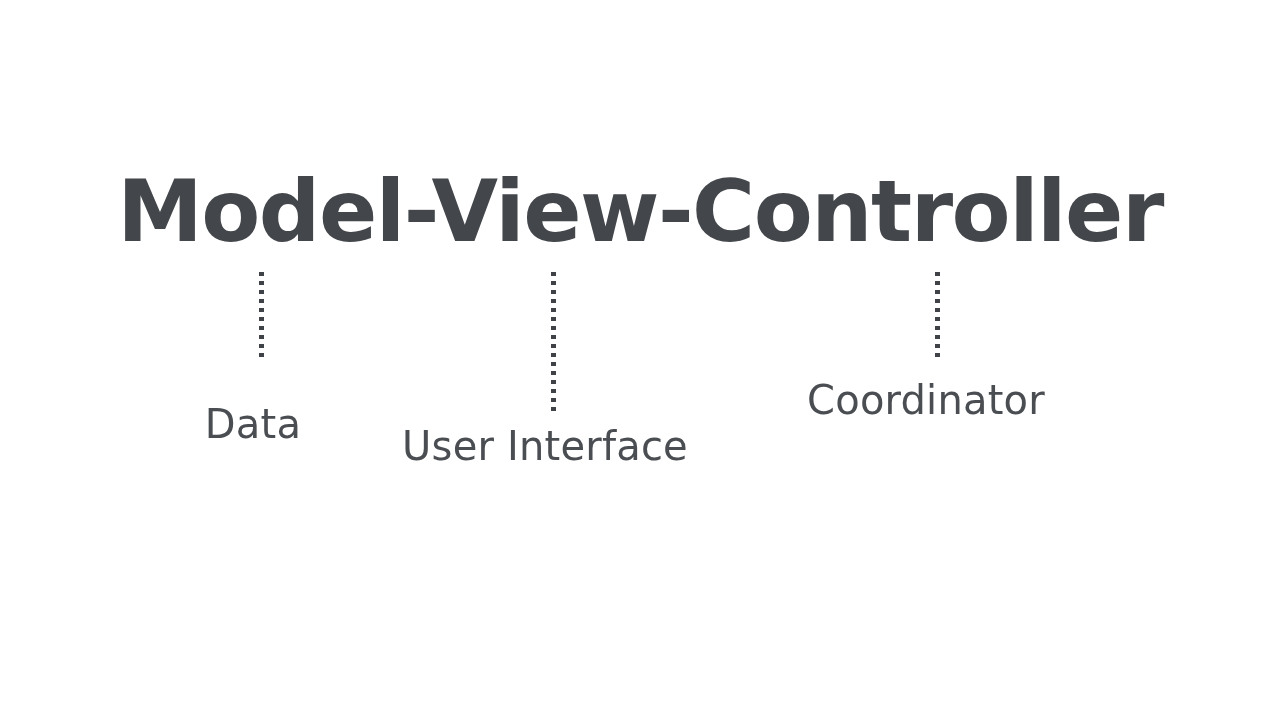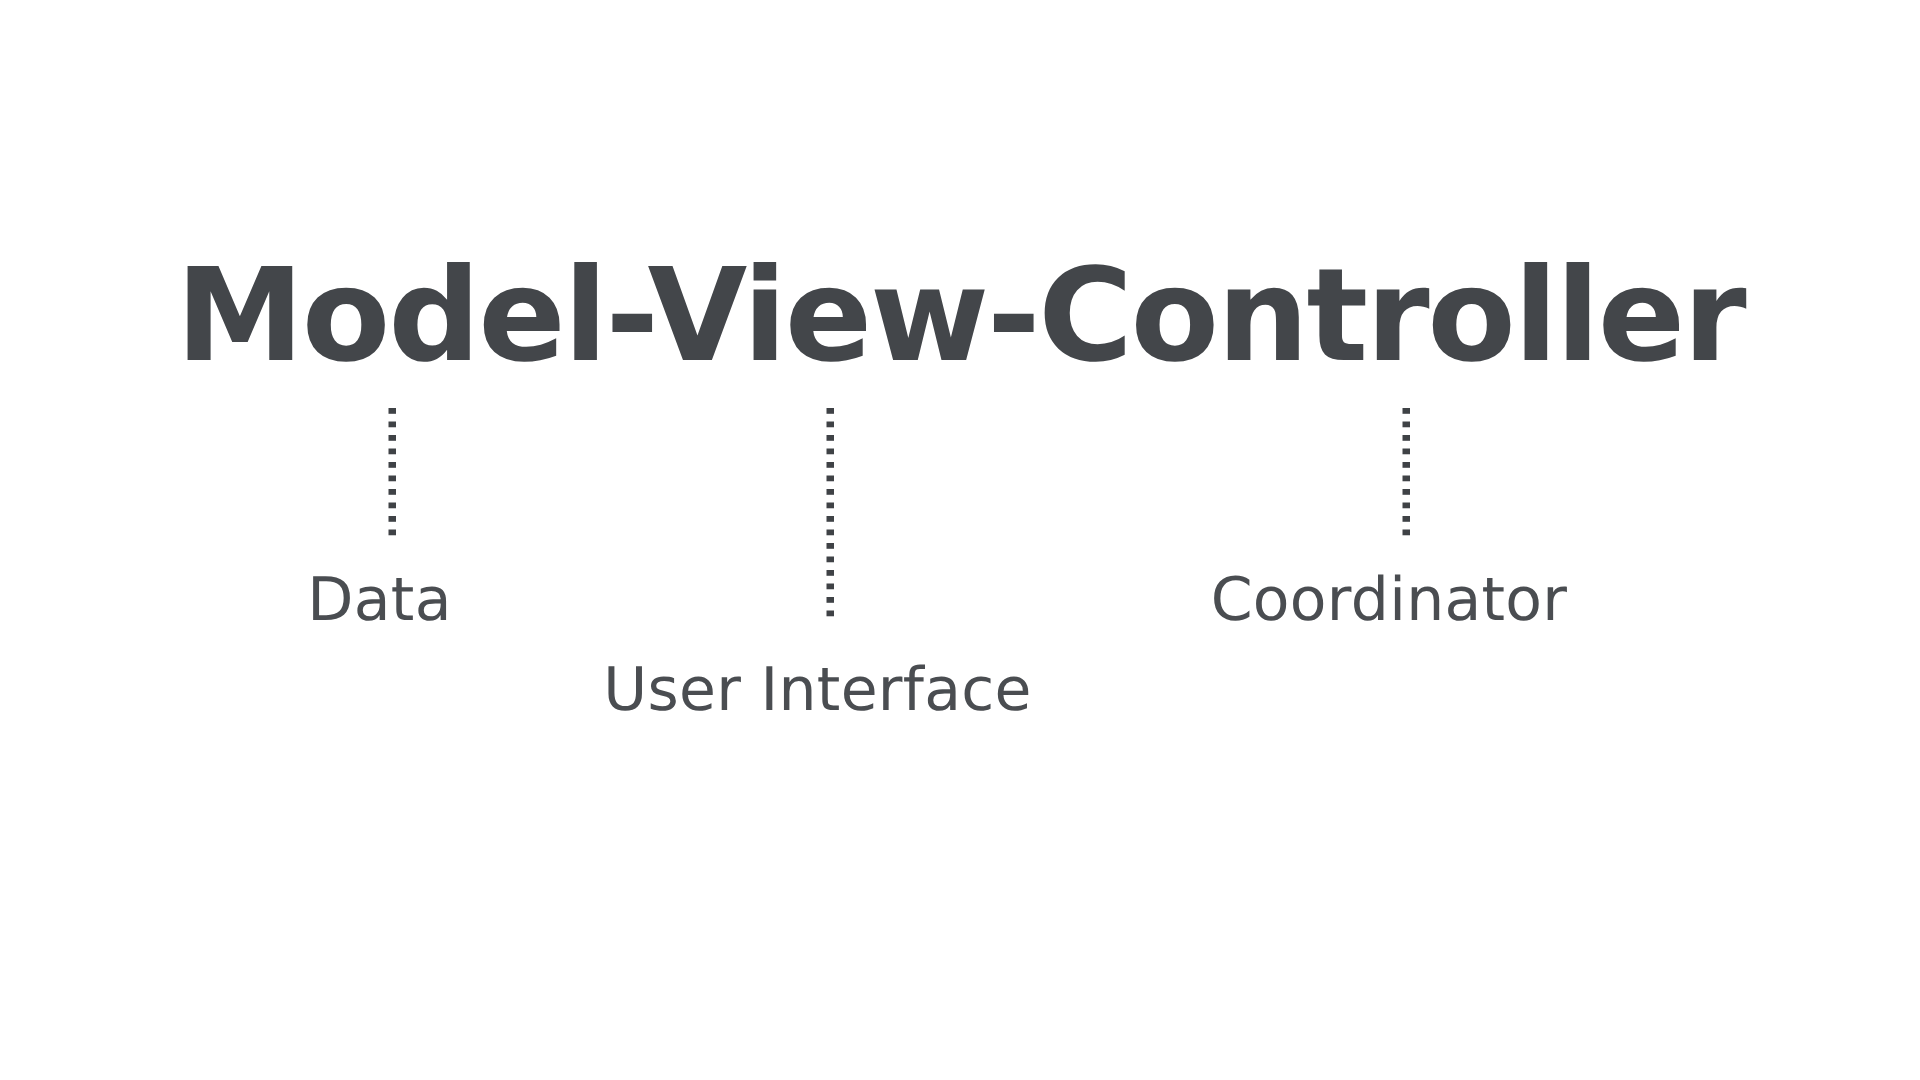--- a/index.html
+++ b/index.html
@@ -61,22 +61,22 @@
     font-weight: 400;
     font-size: 40px;
     line-height: 1.0;
     letter-spacing: 0.2px;
     color: #4a4d51;
     white-space: nowrap;
     text-align: center;
     transform: translateX(-50%);
   }
 
-  .leaf-label.l-data      { left: 253px; top: 380px; }
-  .leaf-label.l-ui        { left: 545px; top: 440px; }
+  .leaf-label.l-data      { left: 253px; top: 404px; }
+  .leaf-label.l-ui        { left: 545px; top: 426px; }
   .leaf-label.l-coord     { left: 926px; top: 380px; }
 </style>
 </head>
 <body>
 
 <div id="canvas">
 
   <div class="title">Model-View-Controller</div>
 
   <div class="connector c-model"></div>

